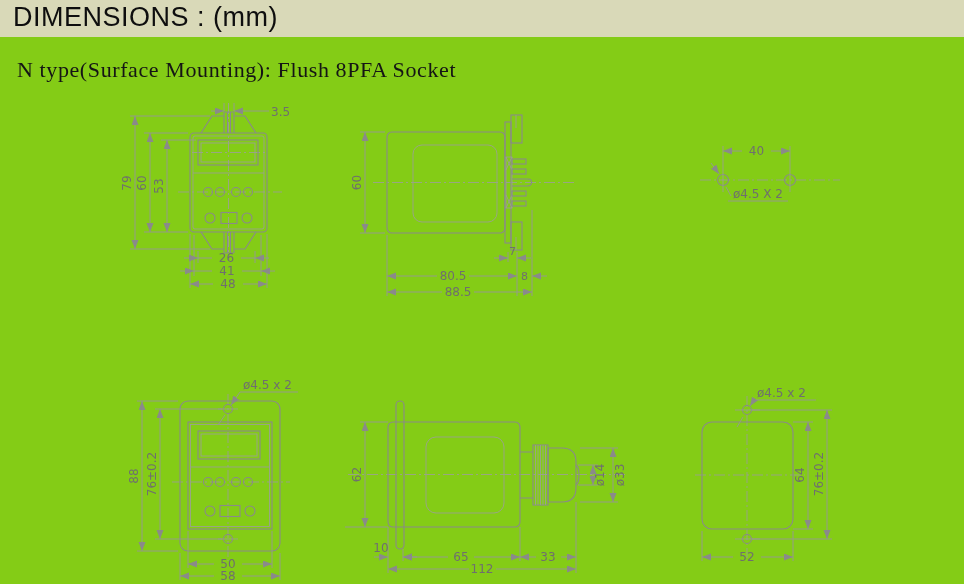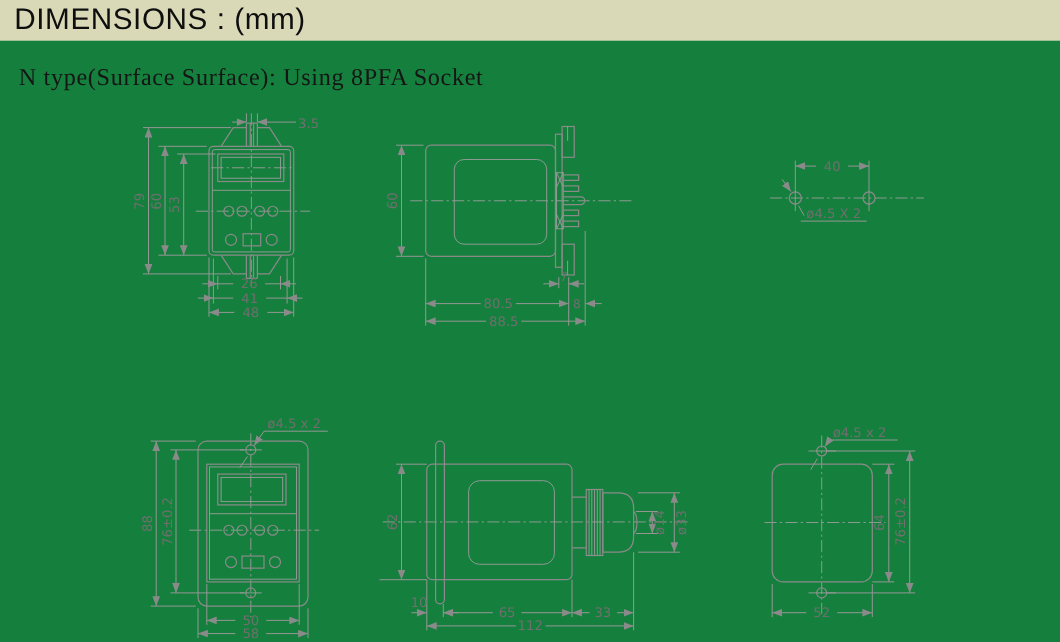--- a/index.html
+++ b/index.html
@@ -1,17 +1,17 @@
 <!DOCTYPE html>
 <html><head>
 <meta charset="utf-8">
 <style>
   html,body{margin:0;padding:0;}
   body{background:#ffffff;}
-  #page{position:relative;width:964px;height:584px;background:#15803d;overflow:hidden;
+  #page{position:relative;width:964px;height:584px;background:#84cc16;overflow:hidden;
         font-family:"Liberation Sans",sans-serif;}
   #hdr{position:absolute;left:0;top:0;width:964px;height:37px;background:#d9d9b8;}
   #hdr .t{position:absolute;left:13px;top:2px;font-size:27px;color:#0e0e0e;letter-spacing:0.5px;}
   .sect-title{position:absolute;font-family:"Liberation Serif",serif;font-size:22px;color:#151515;
               letter-spacing:0.6px;white-space:nowrap;}
   #nt{left:17px;top:57px;}
   #yt{left:23px;top:329px;}
   svg{position:absolute;overflow:visible;}
   .ln{fill:none;stroke:#8a8a8a;stroke-width:1.1;}
   .lt{fill:none;stroke:#9d9d9d;stroke-width:0.8;}
@@ -24,21 +24,21 @@
 </style>
 </head>
 <body>
 
 <div id="page">
 
   <div id="hdr">
     <div class="t">DIMENSIONS : (mm)</div>
   </div>
 
-  <div id="nt" class="sect-title">N type(Surface Surface): Using 8PFA Socket</div>
+  <div id="nt" class="sect-title">N type(Surface Mounting): Flush 8PFA Socket</div>
 
   <svg style="left:100px;top:95px;" width="200" height="215" viewBox="0 0 200 215">
     <defs>
       <marker id="ah" markerUnits="userSpaceOnUse" markerWidth="10" markerHeight="8" refX="9" refY="3.5" orient="auto-start-reverse">
         <path d="M0,0 L9,3.5 L0,7 Z" fill="#8a8a8a"></path>
       </marker>
     </defs>
     <g>
       <path class="cl" d="M128.5,8 V166"></path>
       <path class="cl" d="M78,97 H182"></path>

